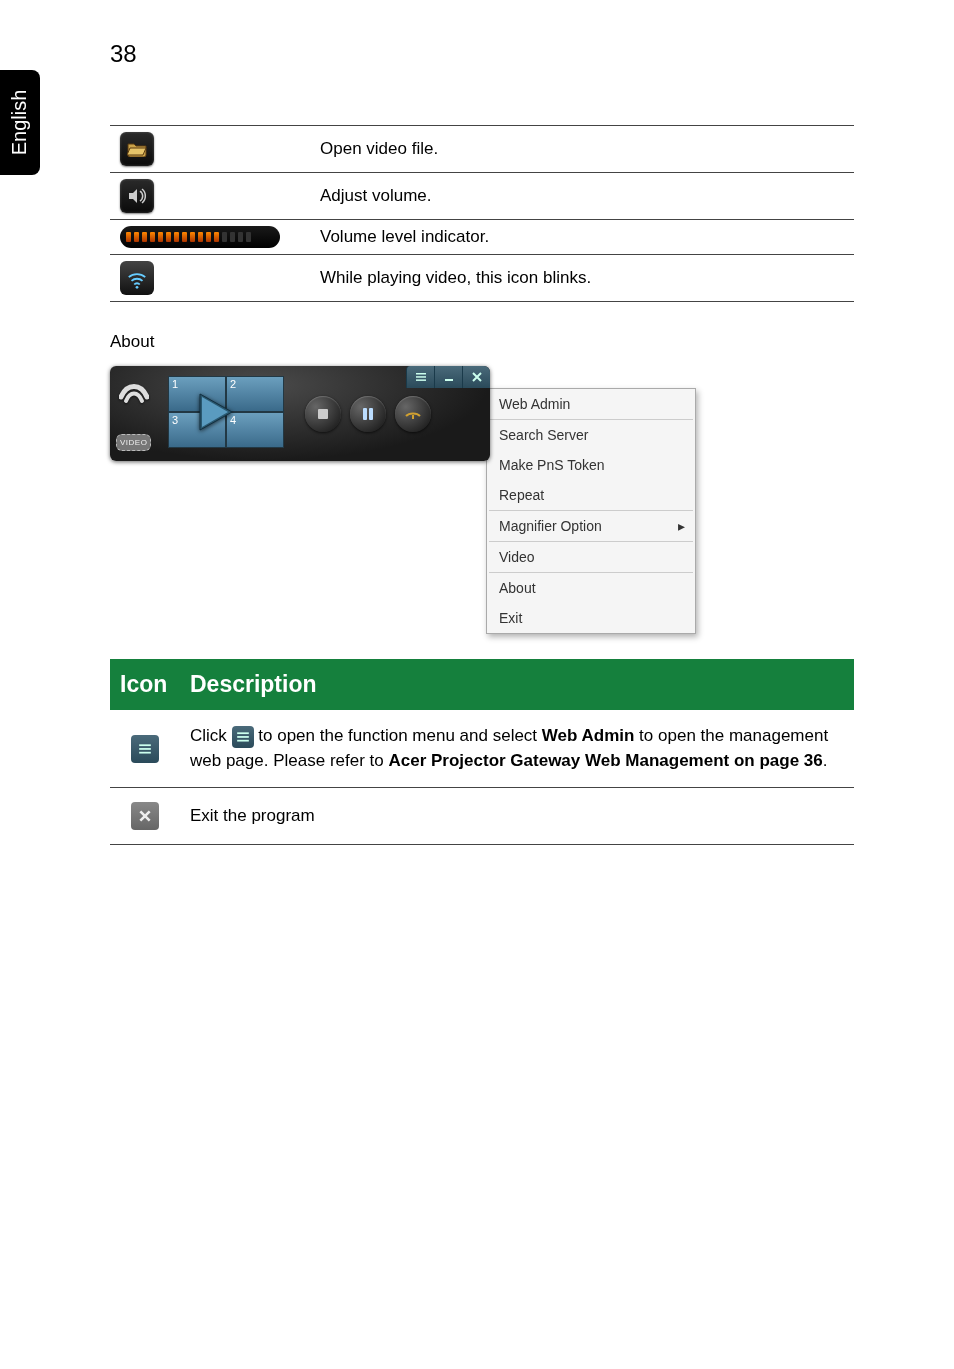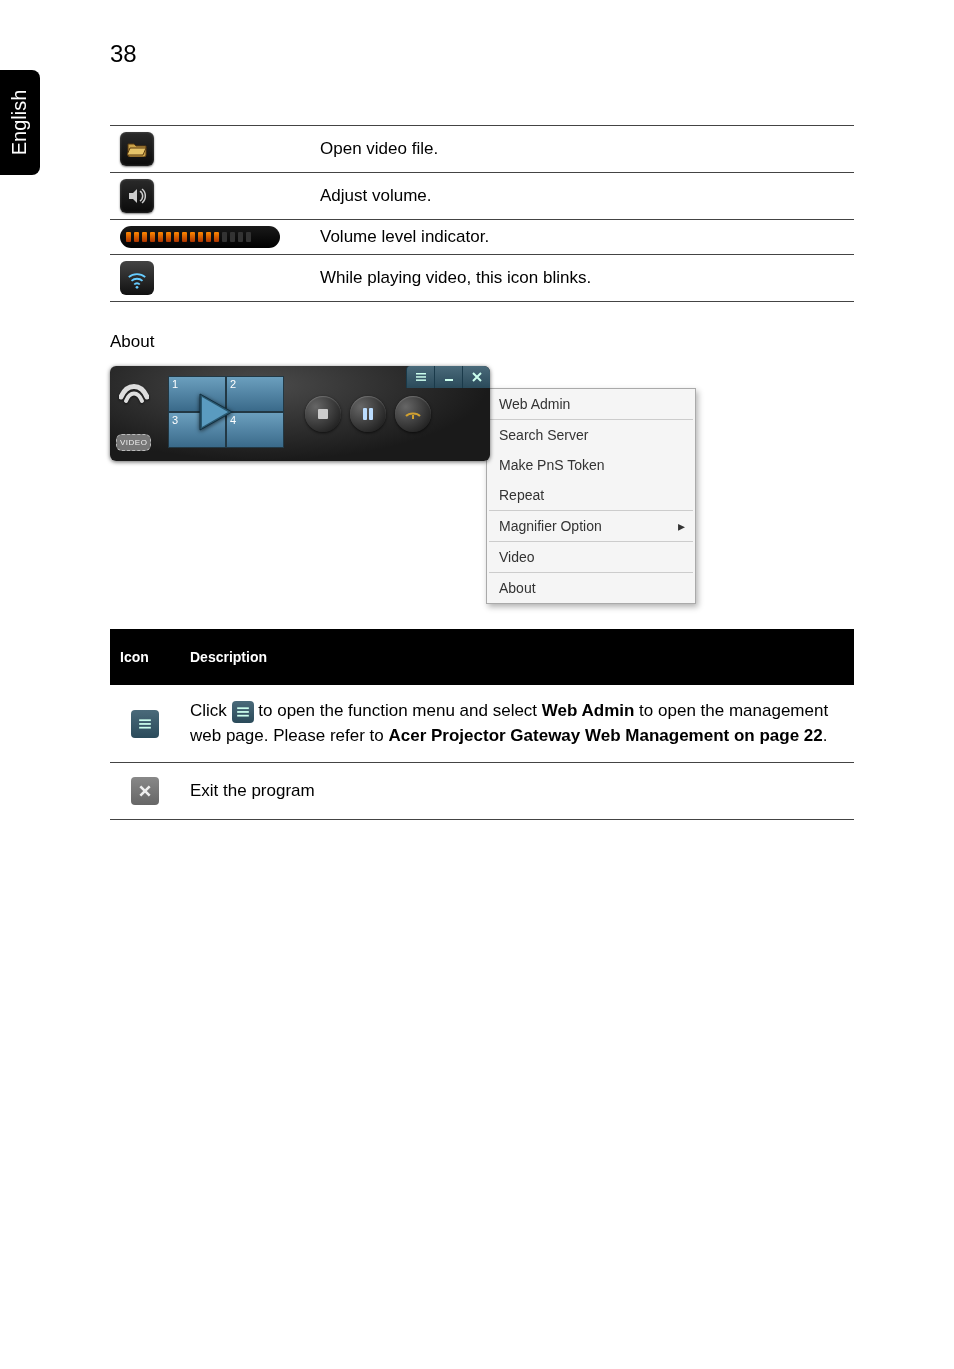--- a/index.html
+++ b/index.html
@@ -42,21 +42,21 @@
     .big-play svg { filter: drop-shadow(0 1px 2px rgba(0,0,0,.7)); }
     .ctrl { position:absolute; width:36px; height:36px; border-radius:50%; background: radial-gradient(circle at 30% 30%, #666, #111); display:flex; align-items:center; justify-content:center; color:#ddd; font-size:14px; box-shadow:0 1px 3px rgba(0,0,0,.7), inset 0 1px 1px rgba(255,255,255,.2); }
     .ctrl.stop{ left:195px; top:30px; }
     .ctrl.pause{ left:240px; top:30px; }
     .ctrl.full{ left:285px; top:30px; }
     .ctx-menu { width: 210px; background:#f5f5f5; border:1px solid #aaa; box-shadow:2px 3px 6px rgba(0,0,0,.3); font-size:14px; color:#333; margin-left:-4px; margin-top:22px; }
     .ctx-menu .mi { padding:7px 12px; position:relative; }
     .ctx-menu hr { border:none; border-top:1px solid #ccc; margin:0 2px; }
     .ctx-menu .arrow { position:absolute; right:10px; top:7px; }
     .desc-table { width:100%; border-collapse:collapse; margin-top:25px; }
-    .desc-table th { background:#000000; color:#fff; text-align:left; padding:20px 10px; font-size:14px; font-weight:bold; }
+    .desc-table th { background:#15803d; color:#fff; text-align:left; padding:12px 10px; font-size:23px; font-weight:bold; }
     .desc-table th:first-child { width:70px; }
     .desc-table td { border-bottom:1px solid #444; padding:14px 10px; vertical-align:middle; font-size:17px; line-height:1.45; }
     .desc-table td:first-child { text-align:center; }
     .small-ic{ display:inline-flex; width:28px; height:28px; border-radius:4px; background:linear-gradient(#4a6a7a,#2a4a5a); align-items:center; justify-content:center; color:#cfe; font-size:14px; vertical-align:middle; }
     .small-ic.menu svg{ width:14px; height:14px; }
     .small-ic.gray{ background:linear-gradient(#888,#666); }
   </style>
 </head>
 <body>
 
@@ -188,20 +188,21 @@
         <hr>
         <div class="mi">Search Server</div>
         <div class="mi">Make PnS Token</div>
         <div class="mi">Repeat</div>
         <hr>
         <div class="mi"><span>Magnifier Option</span><span class="arrow">▸</span></div>
         <hr>
         <div class="mi">Video</div>
         <hr>
         <div class="mi">About</div>
+        <div class="mi">Exit</div>
       </div>
     </div>
 
     <table class="desc-table">
       <tbody>
           <tr>
         <th>Icon</th>
         <th>Description</th>
       </tr>
       <tr>
@@ -211,21 +212,21 @@
                   <rect x="1" y="5.2" width="10" height="1.5" fill="#cfe"></rect>
                   <rect x="1" y="8.4" width="10" height="1.5" fill="#cfe"></rect>
                 </svg>
               </span></td>
         <td><span> Click </span><span class="small-ic menu" style="width:22px;height:22px;">
                 <svg viewBox="0 0 12 12" width="11" height="11">
                   <rect x="1" y="2" width="10" height="1.5" fill="#cfe"></rect>
                   <rect x="1" y="5.2" width="10" height="1.5" fill="#cfe"></rect>
                   <rect x="1" y="8.4" width="10" height="1.5" fill="#cfe"></rect>
                 </svg>
-              </span><span> to open the function menu and select </span><b>Web Admin</b><span> to open the management web page. Please refer to </span><b>Acer Projector Gateway Web Management on page 22</b><span>.</span></td>
+              </span><span> to open the function menu and select </span><b>Web Admin</b><span> to open the management web page. Please refer to </span><b>Acer Projector Gateway Web Management on page 36</b><span>.</span></td>
       </tr>
       <tr>
         <td><span class="small-ic gray">
                 <svg width="14" height="14" viewBox="0 0 12 12">
                   <path d="M2 2 L10 10 M10 2 L2 10" stroke="#eee" stroke-width="2.2"></path>
                 </svg>
               </span></td>
         <td>Exit the program</td>
       </tr>
     </tbody>

